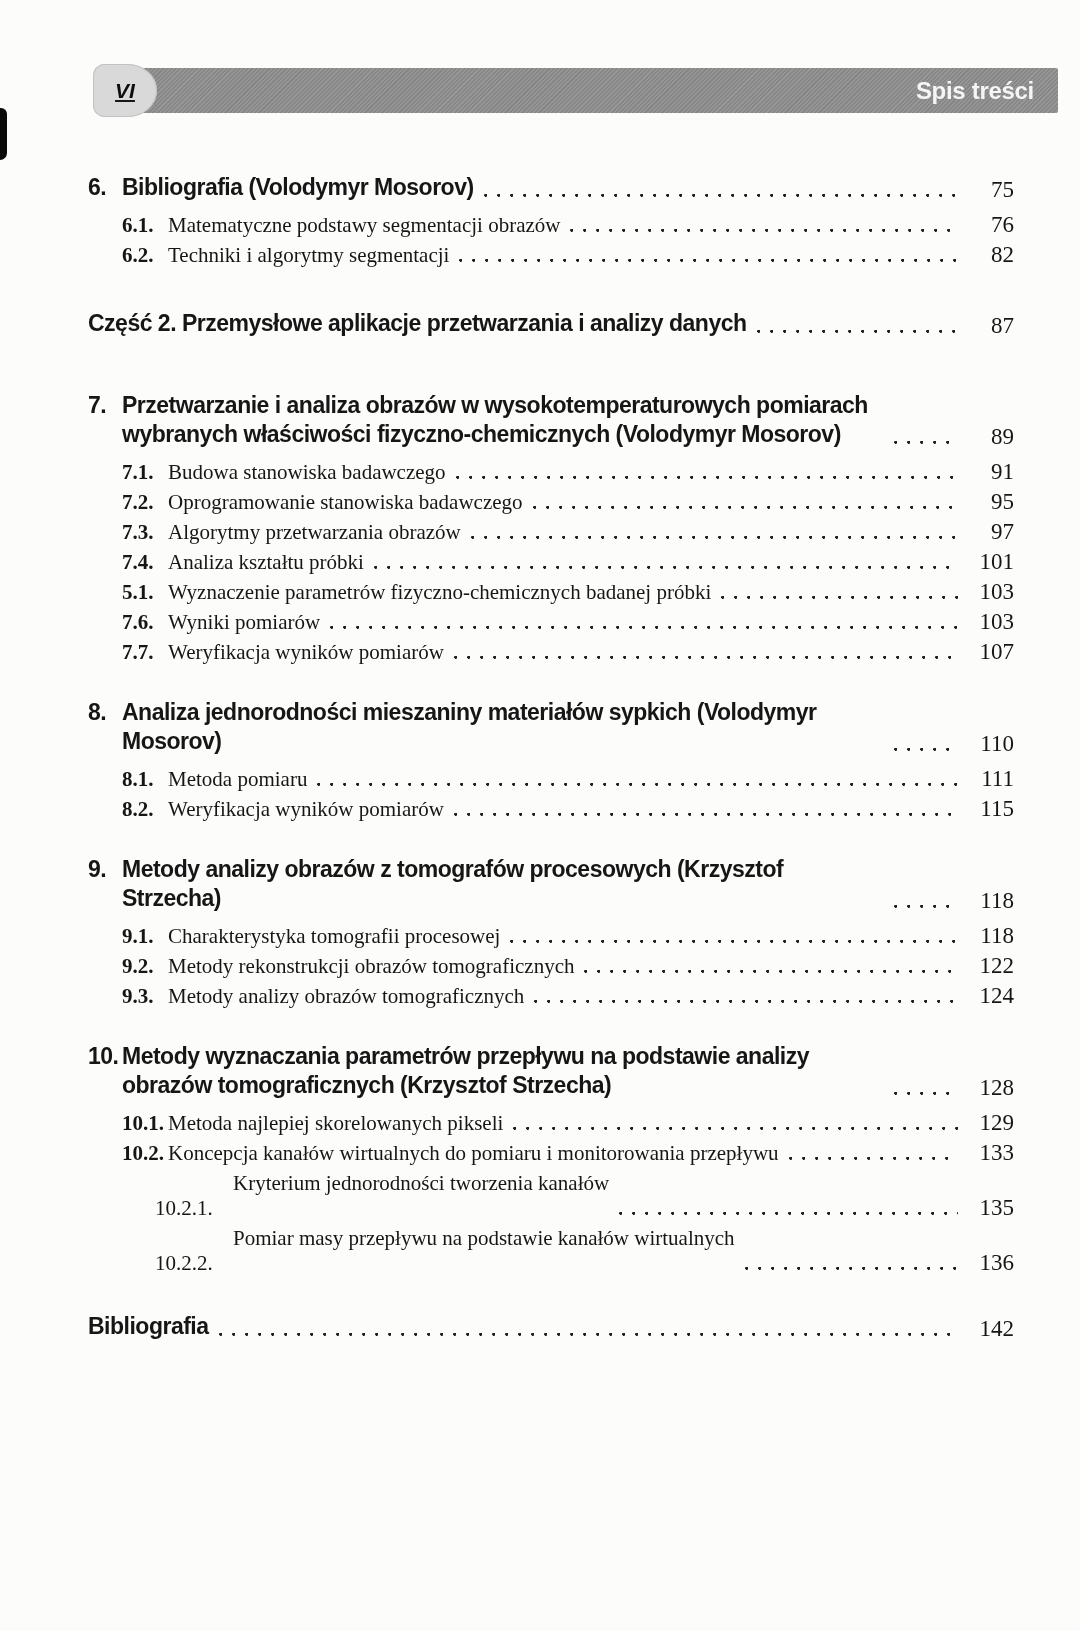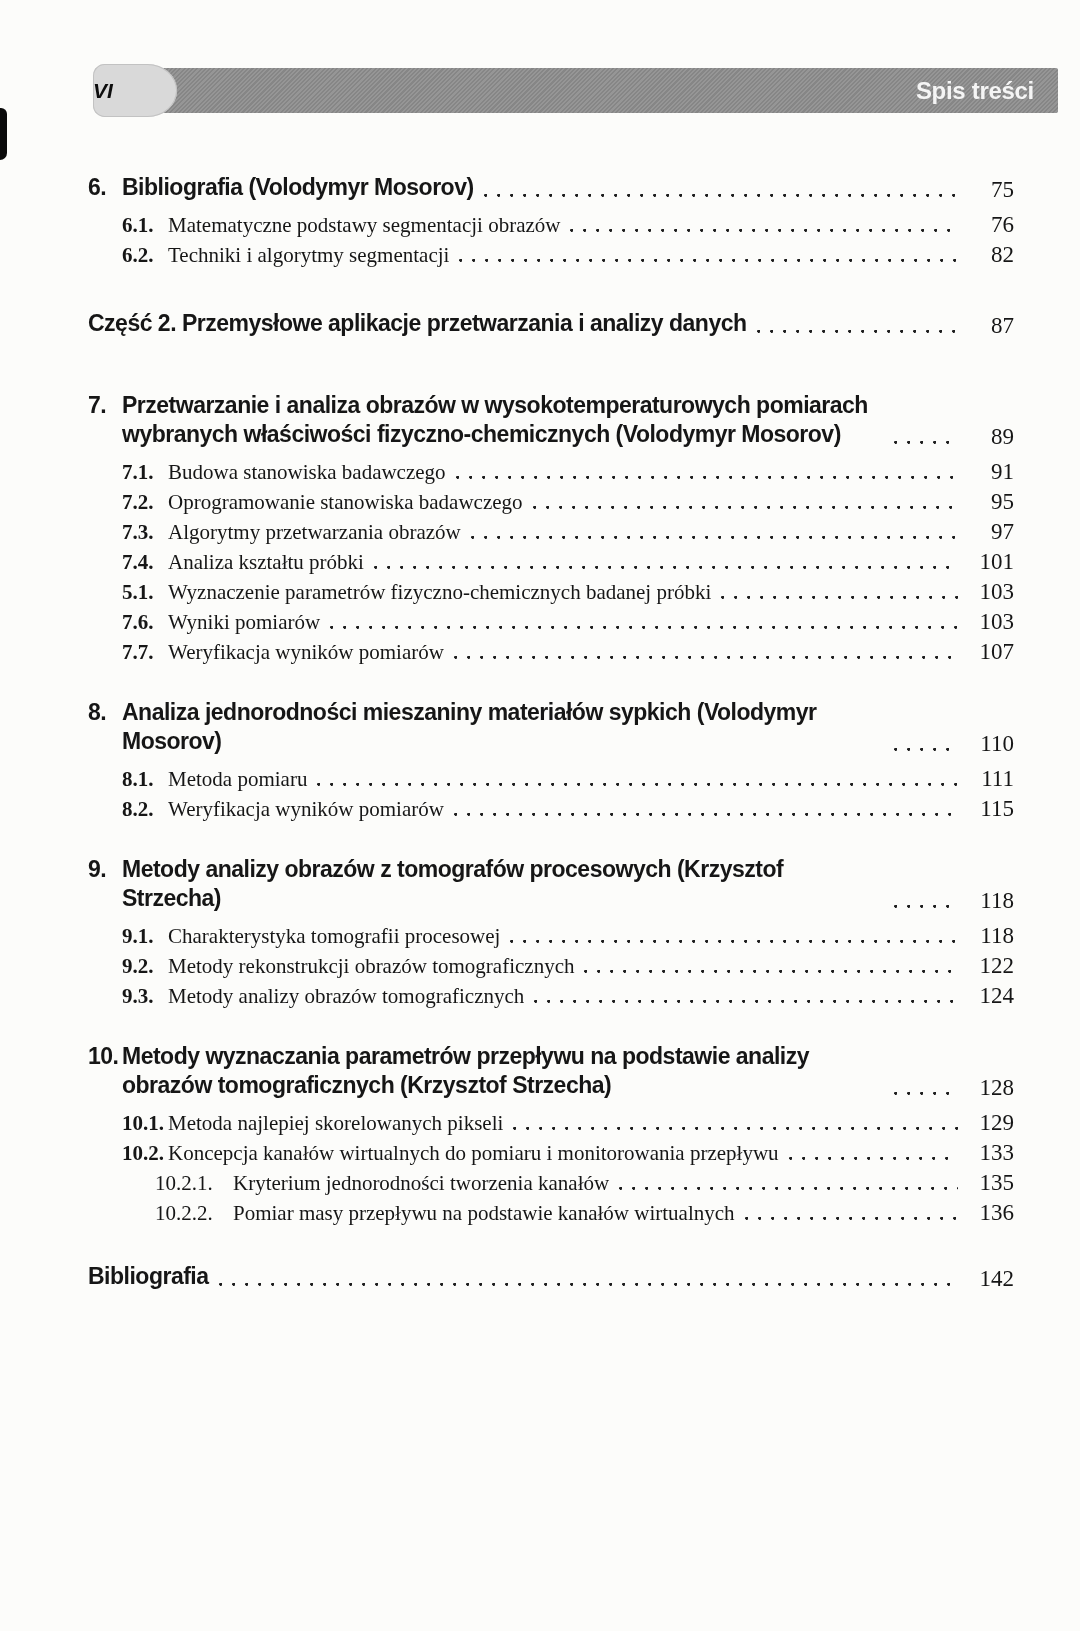--- a/index.html
+++ b/index.html
@@ -12,25 +12,25 @@
     color:#161616;
   }
   
   .header-bar{
     position:absolute;left:95px;top:68px;width:963px;height:45px;
     background:#8e8e8e;
     background-image:repeating-linear-gradient(135deg,#868686 0 1.5px,#969696 1.5px 3px);
     border-radius:2px;
   }
   .page-badge{
-    position:absolute;left:-2px;top:-4px;width:84px;height:53px;
+    position:absolute;left:-2px;top:-4px;width:64px;height:53px;
     background:#d9d9d9;
     border-radius:12px 30px 30px 12px / 12px 27px 27px 12px;
     box-shadow:inset 0 0 0 1px #c2c2c2;
-    display:flex;align-items:center;
+    display:flex;align-items:center;justify-content:center;text-decoration:underline;
   }
   .page-badge span{
     font-family:"Liberation Sans",sans-serif;
     font-weight:700;font-style:italic;font-size:21px;color:#0d0d0d;
   }
   .header-title{
     position:absolute;right:24px;top:0;height:45px;line-height:46px;
     font-family:"Liberation Sans",sans-serif;
     font-weight:700;font-size:24px;color:#f5f5f5;letter-spacing:-0.3px;
   }
@@ -67,21 +67,21 @@
   .chapter .text{max-width:762px;}
   .part{margin-top:42px;margin-bottom:53px;}
   .bib{margin-top:37px;}
   
   .sub .num,.sub .text,.subsub .num,.subsub .text{
     font-family:"Liberation Serif",serif;font-size:21px;line-height:24px;
   }
   .sub{padding-left:34px;margin-bottom:6px;}
   .sub .num{width:46px;font-weight:bold;}
   .subsub{padding-left:67px;margin-bottom:6px;}
-  .subsub .num{width:78px;}
+  .subsub .num{width:78px;margin-top:25px;}
 </style>
 </head>
 <body>
 
 <div class="page">
 
   <div class="header-bar">
     <div class="page-badge">
       <span>VI</span>
     </div>

